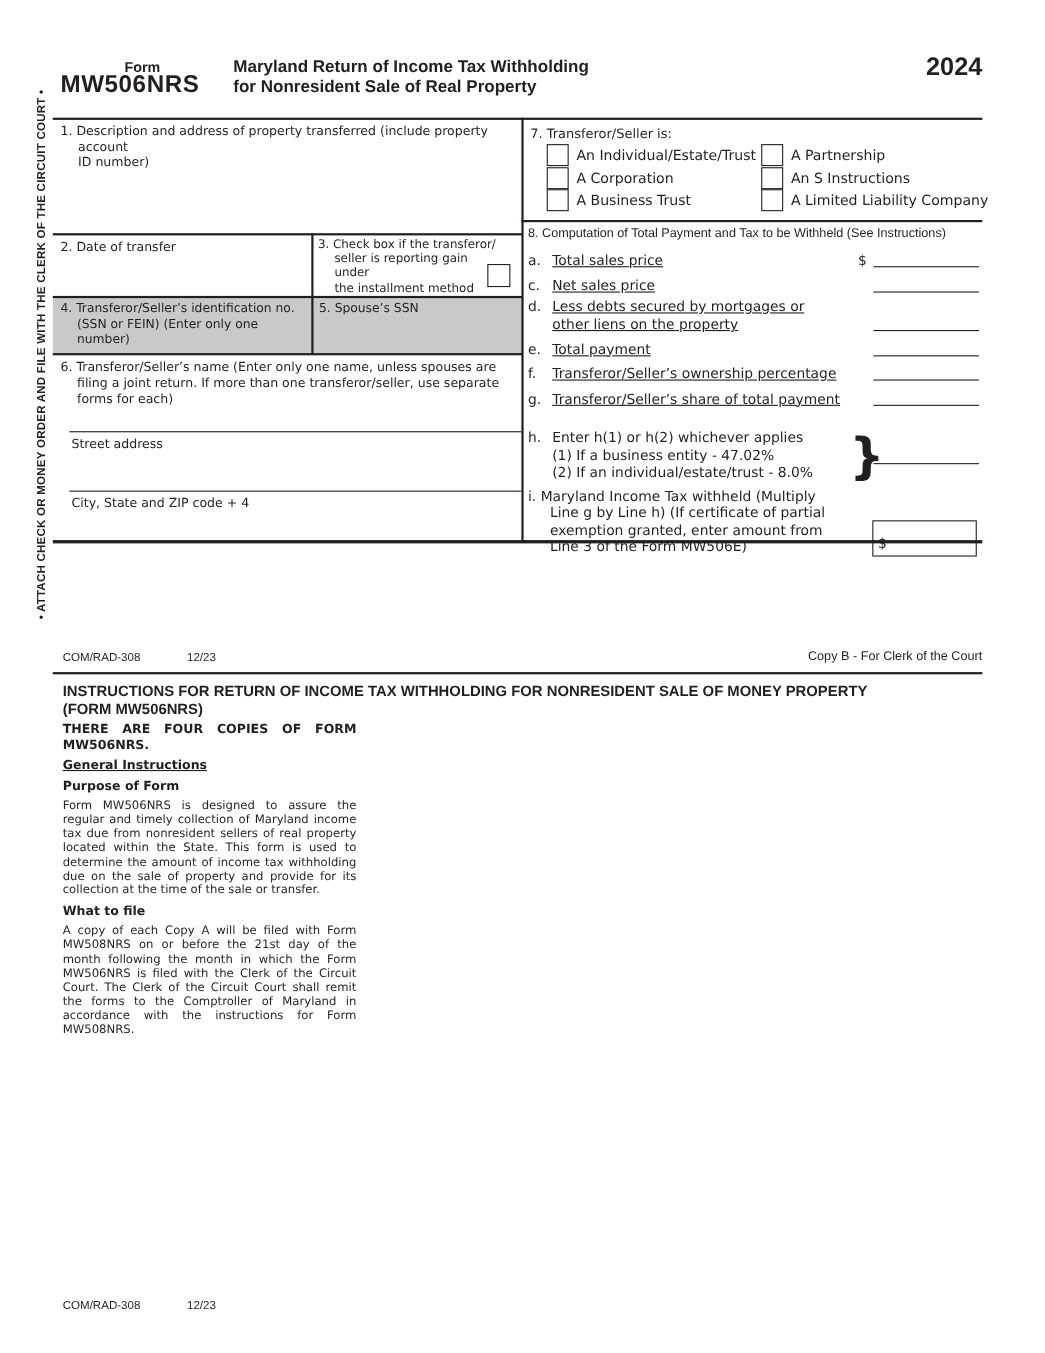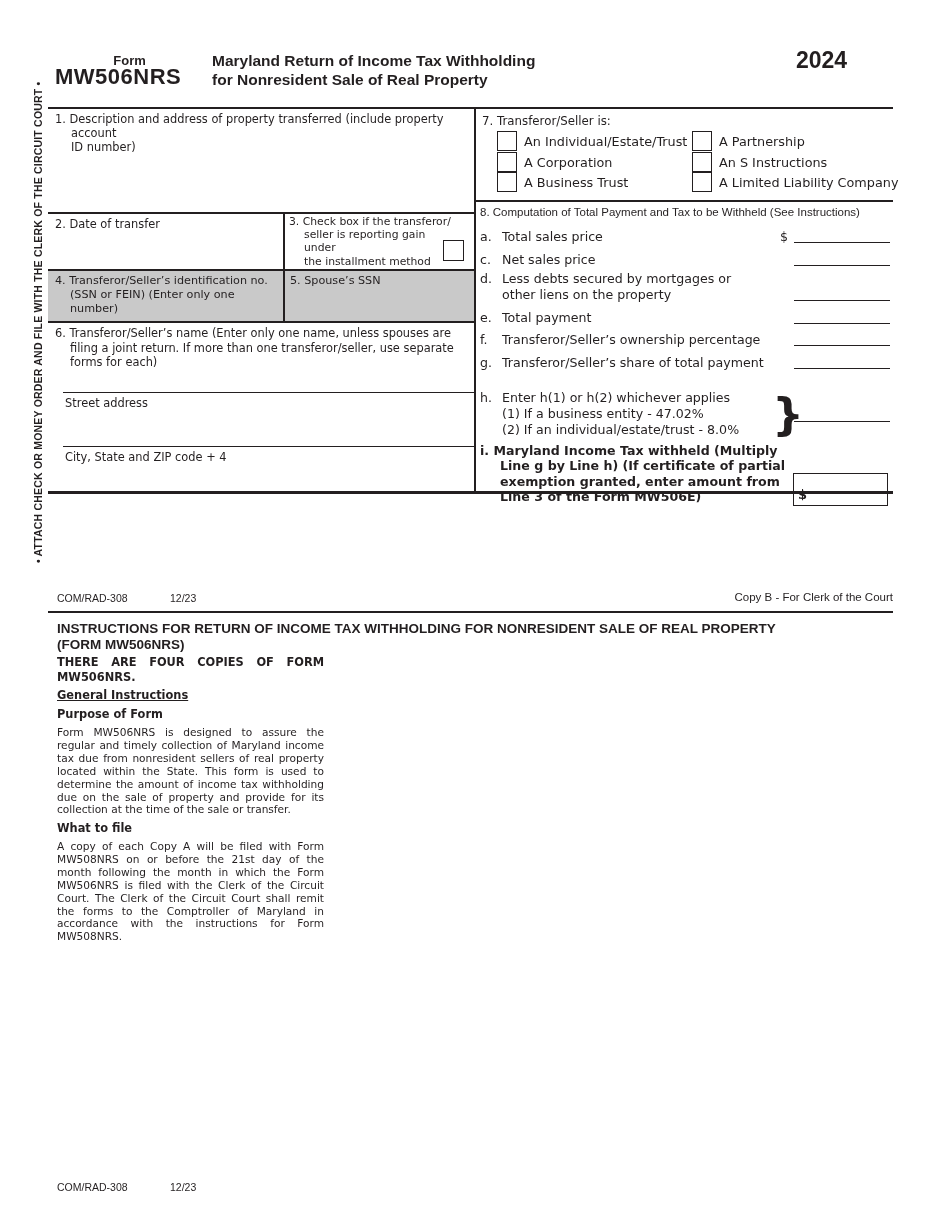--- a/index.html
+++ b/index.html
@@ -9,21 +9,21 @@
     font-family:"DejaVu Sans", sans-serif; color:#231f20; overflow:hidden;
   }
   .abs { position:absolute; }
   .rule { position:absolute; background:#231f20; }
   .hd { font-family:"Liberation Sans", sans-serif; font-weight:700; }
 
   
   .h-form-label { left:57px; top:53px; width:145px; text-align:center; font-size:13px; }
   .h-form-number { left:55px; top:64px; font-size:22px; letter-spacing:0.5px; }
   .h-title { left:212px; top:51px; font-size:15.5px; line-height:19px; }
-  .h-year { left:750px; top:47px; width:143px; text-align:center; font-size:23px; }
+  .h-year { left:750px; top:47px; width:143px; text-align:right; font-size:23px; }
 
   
   .v-note {
     left:39px; top:335px; width:456px; height:14px;
     transform:translate(-50%,-50%) rotate(-90deg);
     text-align:center; font-family:"Liberation Sans",sans-serif;
     font-weight:700; font-size:10.5px; letter-spacing:0.2px; white-space:nowrap;
   }
 
   
@@ -44,31 +44,31 @@
   .cb { position:absolute; width:20px; height:20px; border:1.5px solid #231f20; background:#fff; }
   .cb3 { left:443px; top:240px; width:21px; height:21px; }
   .cbl { position:absolute; font-size:12.8px; }
 
   .gray { position:absolute; left:48px; top:270px; width:427px; height:51px; background:#c9c9c9; }
 
   
   .s8 { position:absolute; left:480px; top:226px; width:411px; }
   .s8row { position:relative; padding-right:115px; margin-bottom:3.5px; min-height:16px; }
   .s8row .key { display:inline-block; width:22px; font-size:12.6px; }
-  .s8row .lbl { font-size:12.6px; line-height:16px; white-space:nowrap; }
+  .s8row .lbl { font-size:12.6px; line-height:16px; white-space:nowrap;text-decoration:underline; }
   .s8row .lbl.wrap { white-space:pre-line; display:inline-block; vertical-align:top; }
   .s8row .pre { position:absolute; right:103px; bottom:1px; font-size:12.6px; }
   .s8row .ul { position:absolute; right:1px; bottom:2px; width:96px; border-bottom:1.5px solid #231f20; }
   .s8h { position:relative; margin-top:19px; height:50px; }
   .s8h .ln { font-size:12.6px; line-height:16px; }
   .s8h .key { display:inline-block; width:22px; }
   .s8h .sub { padding-left:22px; }
   .brace { position:absolute; left:292px; top:2px; font-size:45px; font-weight:600; line-height:46px; }
   .s8h-ul { position:absolute; right:1px; top:31px; width:96px; border-bottom:1.5px solid #231f20; }
-  .s8i { position:relative; margin-top:3px; height:63px;font-weight:bold; }
+  .s8i { position:relative; margin-top:3px; height:63px; }
   .s8i .txt { width:310px; font-size:12.6px; line-height:15.5px; white-space:pre-line; padding-left:20px; text-indent:-20px; }
   .dollar-box { position:absolute; right:3px; bottom:0px; width:95px; height:33px; border:1.6px solid #231f20; font-size:13px; padding:13px 0 0 4px; }
 
   
   .cond { font-family:"Liberation Sans",sans-serif; }
   .f-code { left:57px; top:592px; font-size:10.5px; }
   .f-rev { left:170px; top:592px; font-size:10.5px; }
   .f-copy { left:600px; top:591px; width:293px; text-align:right; font-size:11.5px; }
   .pf-code { left:57px; top:1181px; font-size:10.5px; }
   .pf-rev { left:170px; top:1181px; font-size:10.5px; }
@@ -191,21 +191,21 @@
 Line 3 of the Form MW506E)</div>
       <div class="dollar-box"><span>$</span></div>
     </div>
   </div>
 
   <div class="abs cond f-code">COM/RAD-308</div>
   <div class="abs cond f-rev">12/23</div>
   <div class="abs cond f-copy">Copy B - For Clerk of the Court</div>
   <div class="rule" style="left:48px;top:611px;width:845px;height:2px;"></div>
 
-  <div class="abs hd ins-title">INSTRUCTIONS FOR RETURN OF INCOME TAX WITHHOLDING FOR NONRESIDENT SALE OF REAL PROPERTY (FORM MW506NRS)</div>
+  <div class="abs hd ins-title">INSTRUCTIONS FOR RETURN OF INCOME TAX WITHHOLDING FOR NONRESIDENT SALE OF MONEY PROPERTY (FORM MW506NRS)</div>
   <div class="abs ins-copies">THERE ARE FOUR COPIES OF FORM MW506NRS.</div>
   <div class="abs ins-gen">General Instructions</div>
   <div class="abs ins-ph">Purpose of Form</div>
   <div class="ins-body ins-purpose">Form MW506NRS is designed to assure the regular and timely collection of Maryland income tax due from nonresident sellers of real property located within the State. This form is used to determine the amount of income tax withholding due on the sale of property and provide for its collection at the time of the sale or transfer.</div>
   <div class="abs ins-wh">What to file</div>
   <div class="ins-body ins-what">A copy of each Copy A will be filed with Form MW508NRS on or before the 21st day of the month following the month in which the Form MW506NRS is filed with the Clerk of the Circuit Court. The Clerk of the Circuit Court shall remit the forms to the Comptroller of Maryland in accordance with the instructions for Form MW508NRS.</div>
 
   <div class="abs cond pf-code">COM/RAD-308</div>
   <div class="abs cond pf-rev">12/23</div>
 

